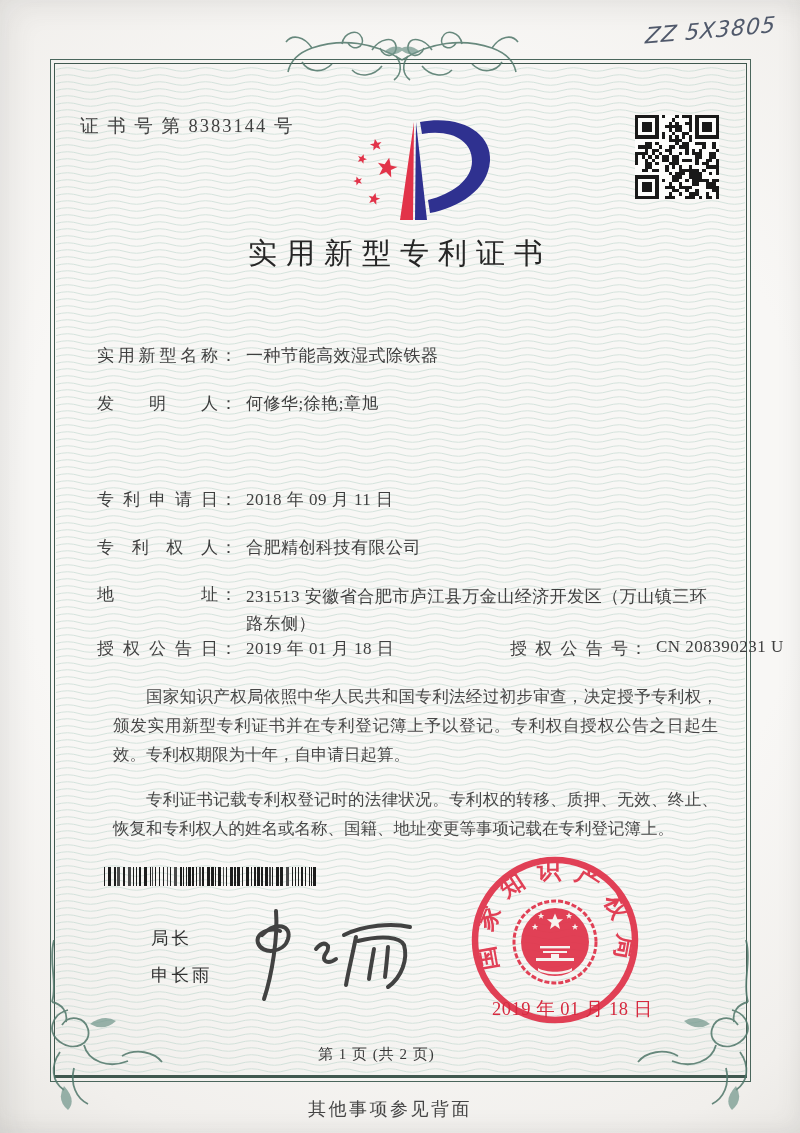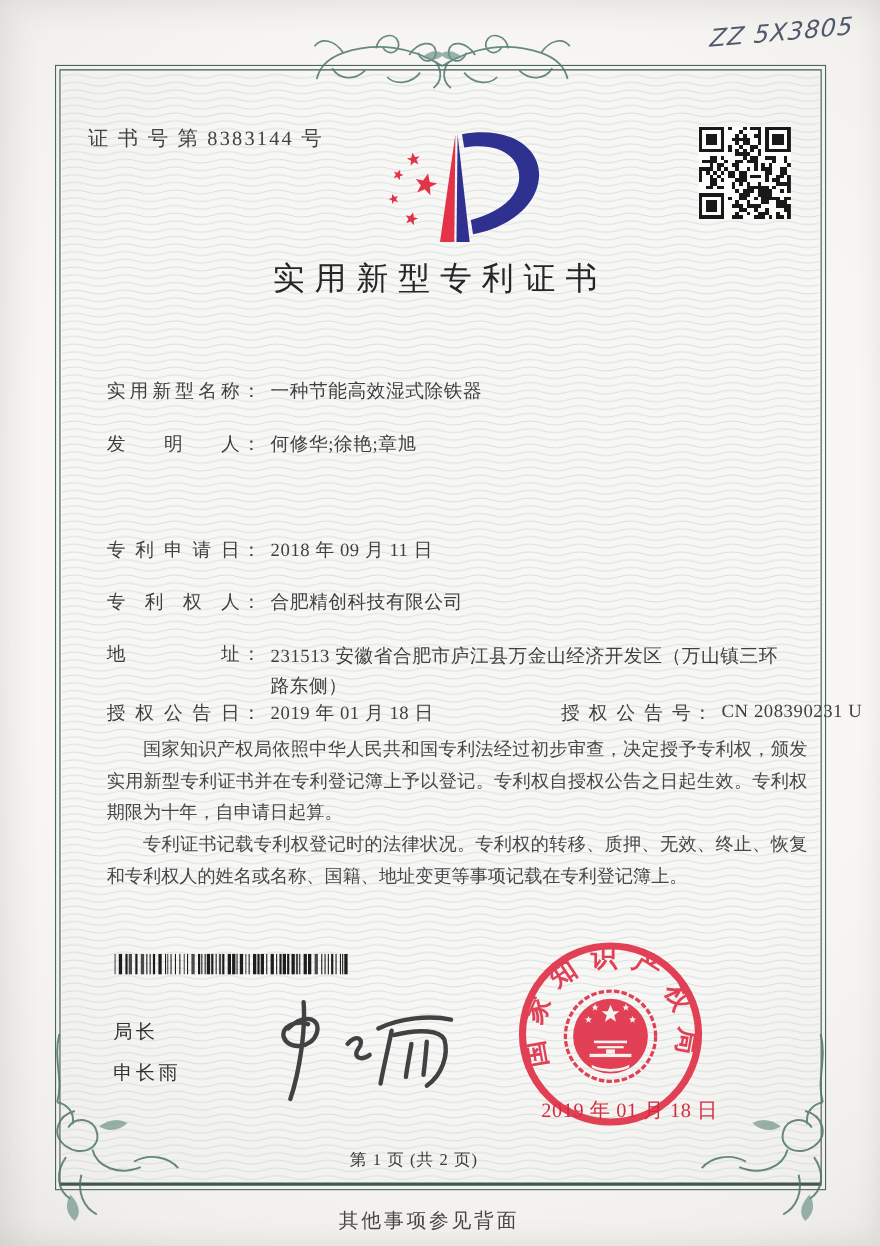--- a/index.html
+++ b/index.html
@@ -32,25 +32,25 @@
   .frow .flabel{display:inline-block;width:121px;text-align:justify;text-align-last:justify;vertical-align:top;}
   .frow .colon{display:inline-block;margin:0 9px 0 2px;}
   .frow .fvalue{display:inline-block;letter-spacing:.5px;vertical-align:top;}
   .frow.wrap{white-space:normal;width:640px;}
   .frow.wrap .fvalue{width:468px;line-height:27px;letter-spacing:.5px;}
   .grant-no{position:absolute;left:413px;top:0;white-space:nowrap;}
   .grant-no .flabel{width:118px;}
   
   .paras{position:absolute;left:97px;top:666px;width:637px;font-size:16.5px;
     line-height:29px;color:#474747;}
-  .paras p{margin:0;text-indent:2em;text-align:justify;}
+  .paras p{margin:16px;text-indent:2em;text-align:justify;}
   
   .barcode{position:absolute;left:104px;top:867px;}
   .officer{position:absolute;left:103px;top:926px;font-size:17.5px;color:#323232;letter-spacing:3px;}
-  .officer div{margin-bottom:13px;}
+  .officer div{margin-bottom:13px;margin-left:48px;}
   .signature{position:absolute;left:224px;top:896px;}
   .seal{position:absolute;left:452px;top:846px;opacity:.93;}
   .seal-date{position:absolute;left:492px;top:996px;font-size:18.5px;color:#d62a3f;
     letter-spacing:.5px;white-space:nowrap;}
   .page-no{position:absolute;left:318px;top:1045px;font-size:15px;color:#3a3a3a;letter-spacing:1px;text-align:right;}
   .back-note{position:absolute;left:308px;top:1097px;font-size:18px;color:#454545;letter-spacing:2.5px;}
   .orn{position:absolute;}
 </style>
 </head>
 <body>

